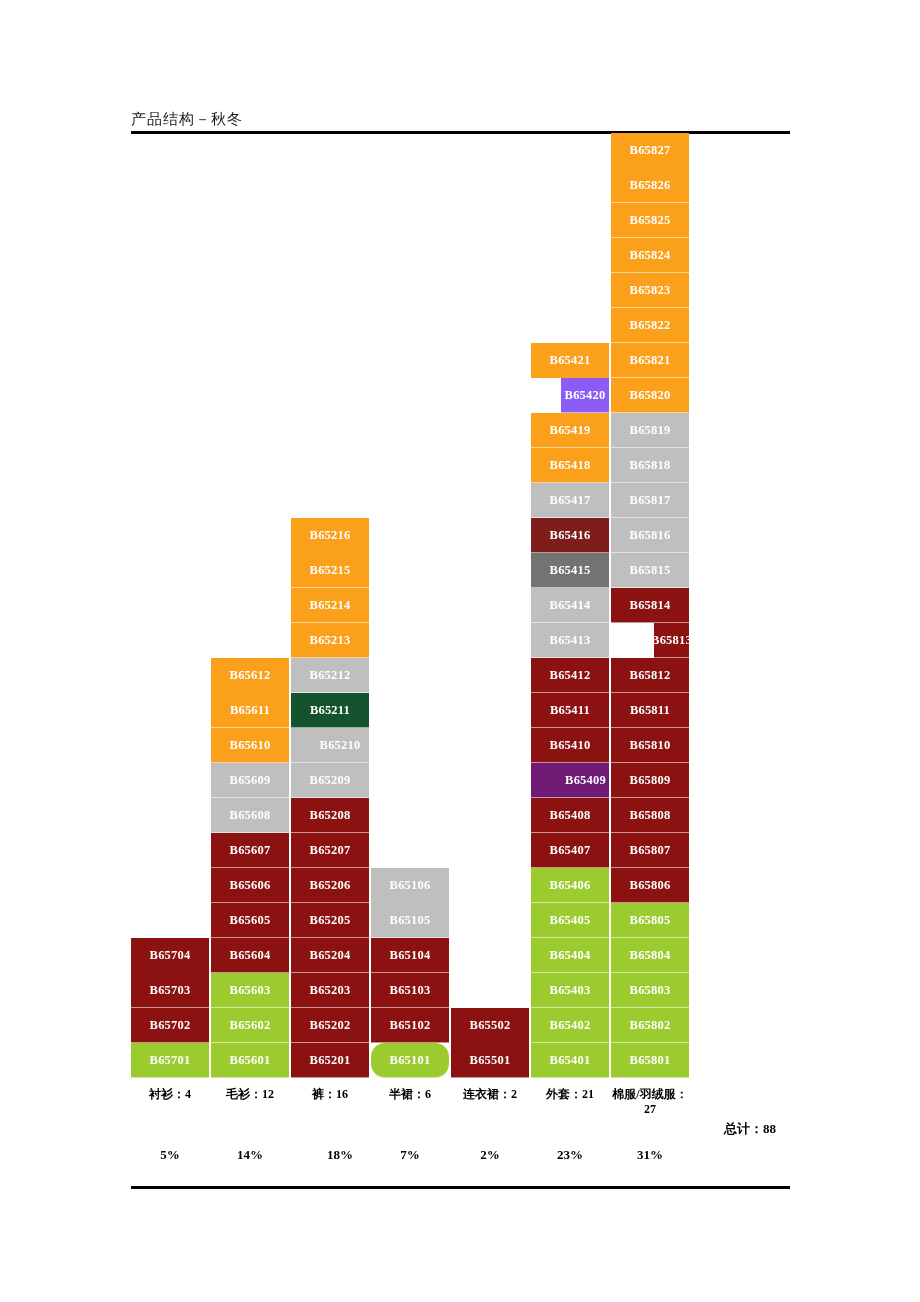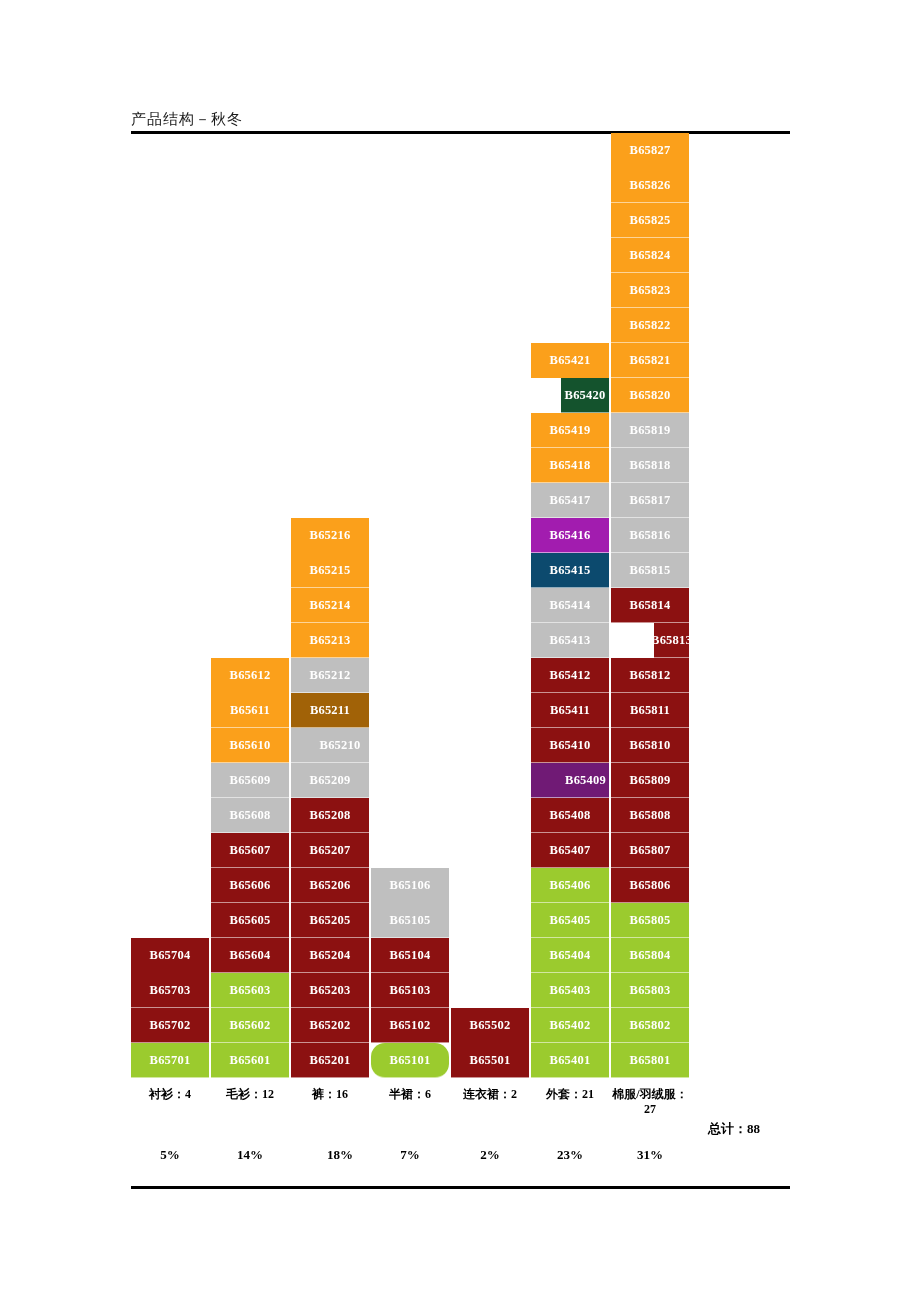--- a/index.html
+++ b/index.html
@@ -76,23 +76,23 @@
     position:absolute;
     width:80px;
     text-align:center;
     font-size:13px;
     font-weight:bold;
     color:#000000;
     top:1147px;
   }
   .total-label{
     position:absolute;
-    left:708px;
+    left:690px;
     width:120px;
-    text-align:left;
+    text-align:center;
     font-size:13px;
     font-weight:bold;
     color:#000000;
     top:1120px;
     white-space:nowrap;
   }
 </style>
 </head>
 <body>
 
@@ -127,21 +127,21 @@
         <div class="cell" style="background: rgb(140, 17, 17);">B65201</div>
         <div class="cell" style="background: rgb(140, 17, 17);">B65202</div>
         <div class="cell" style="background: rgb(140, 17, 17);">B65203</div>
         <div class="cell" style="background: rgb(140, 17, 17);">B65204</div>
         <div class="cell" style="background: rgb(140, 17, 17);">B65205</div>
         <div class="cell" style="background: rgb(140, 17, 17);">B65206</div>
         <div class="cell" style="background: rgb(140, 17, 17);">B65207</div>
         <div class="cell" style="background: rgb(140, 17, 17);">B65208</div>
         <div class="cell" style="background: rgb(191, 191, 191);">B65209</div>
         <div class="cell" style="background: rgb(191, 191, 191); padding-left: 20px;">B65210</div>
-        <div class="cell" style="background: #a16207;">B65211</div>
+        <div class="cell" style="background: #14532d;">B65211</div>
         <div class="cell" style="background: rgb(191, 191, 191);">B65212</div>
         <div class="cell" style="background: rgb(251, 160, 27);">B65213</div>
         <div class="cell" style="background: rgb(251, 160, 27);">B65214</div>
         <div class="cell" style="background: rgb(251, 160, 27);">B65215</div>
         <div class="cell" style="background: rgb(251, 160, 27);">B65216</div>
       </div>
       <div class="column" style="left: 240px;">
         <div class="cell" style="background: rgb(155, 203, 46); border-radius: 14px;">B65101</div>
         <div class="cell" style="background: rgb(140, 17, 17);">B65102</div>
         <div class="cell" style="background: rgb(140, 17, 17);">B65103</div>
@@ -161,26 +161,26 @@
         <div class="cell" style="background: rgb(155, 203, 46);">B65405</div>
         <div class="cell" style="background: rgb(155, 203, 46);">B65406</div>
         <div class="cell" style="background: rgb(140, 17, 17);">B65407</div>
         <div class="cell" style="background: rgb(140, 17, 17);">B65408</div>
         <div class="cell" style="background: #701a75; padding-left: 31px;">B65409</div>
         <div class="cell" style="background: rgb(140, 17, 17);">B65410</div>
         <div class="cell" style="background: rgb(140, 17, 17);">B65411</div>
         <div class="cell" style="background: rgb(140, 17, 17);">B65412</div>
         <div class="cell" style="background: rgb(191, 191, 191);">B65413</div>
         <div class="cell" style="background: rgb(191, 191, 191);">B65414</div>
-        <div class="cell" style="background: #0c4a6e;">B65415</div>
-        <div class="cell" style="background: #a21caf;">B65416</div>
+        <div class="cell" style="background: #737373;">B65415</div>
+        <div class="cell" style="background: #7f1d1d;">B65416</div>
         <div class="cell" style="background: rgb(191, 191, 191);">B65417</div>
         <div class="cell" style="background: rgb(251, 160, 27);">B65418</div>
         <div class="cell" style="background: rgb(251, 160, 27);">B65419</div>
-        <div class="cell" style="background: #14532d; margin-left: 30px;">B65420</div>
+        <div class="cell" style="background: #8b5cf6; margin-left: 30px;">B65420</div>
         <div class="cell" style="background: rgb(251, 160, 27);">B65421</div>
       </div>
       <div class="column" style="left: 480px;">
         <div class="cell" style="background: rgb(155, 203, 46);">B65801</div>
         <div class="cell" style="background: rgb(155, 203, 46);">B65802</div>
         <div class="cell" style="background: rgb(155, 203, 46);">B65803</div>
         <div class="cell" style="background: rgb(155, 203, 46);">B65804</div>
         <div class="cell" style="background: rgb(155, 203, 46);">B65805</div>
         <div class="cell" style="background: rgb(140, 17, 17);">B65806</div>
         <div class="cell" style="background: rgb(140, 17, 17);">B65807</div>

